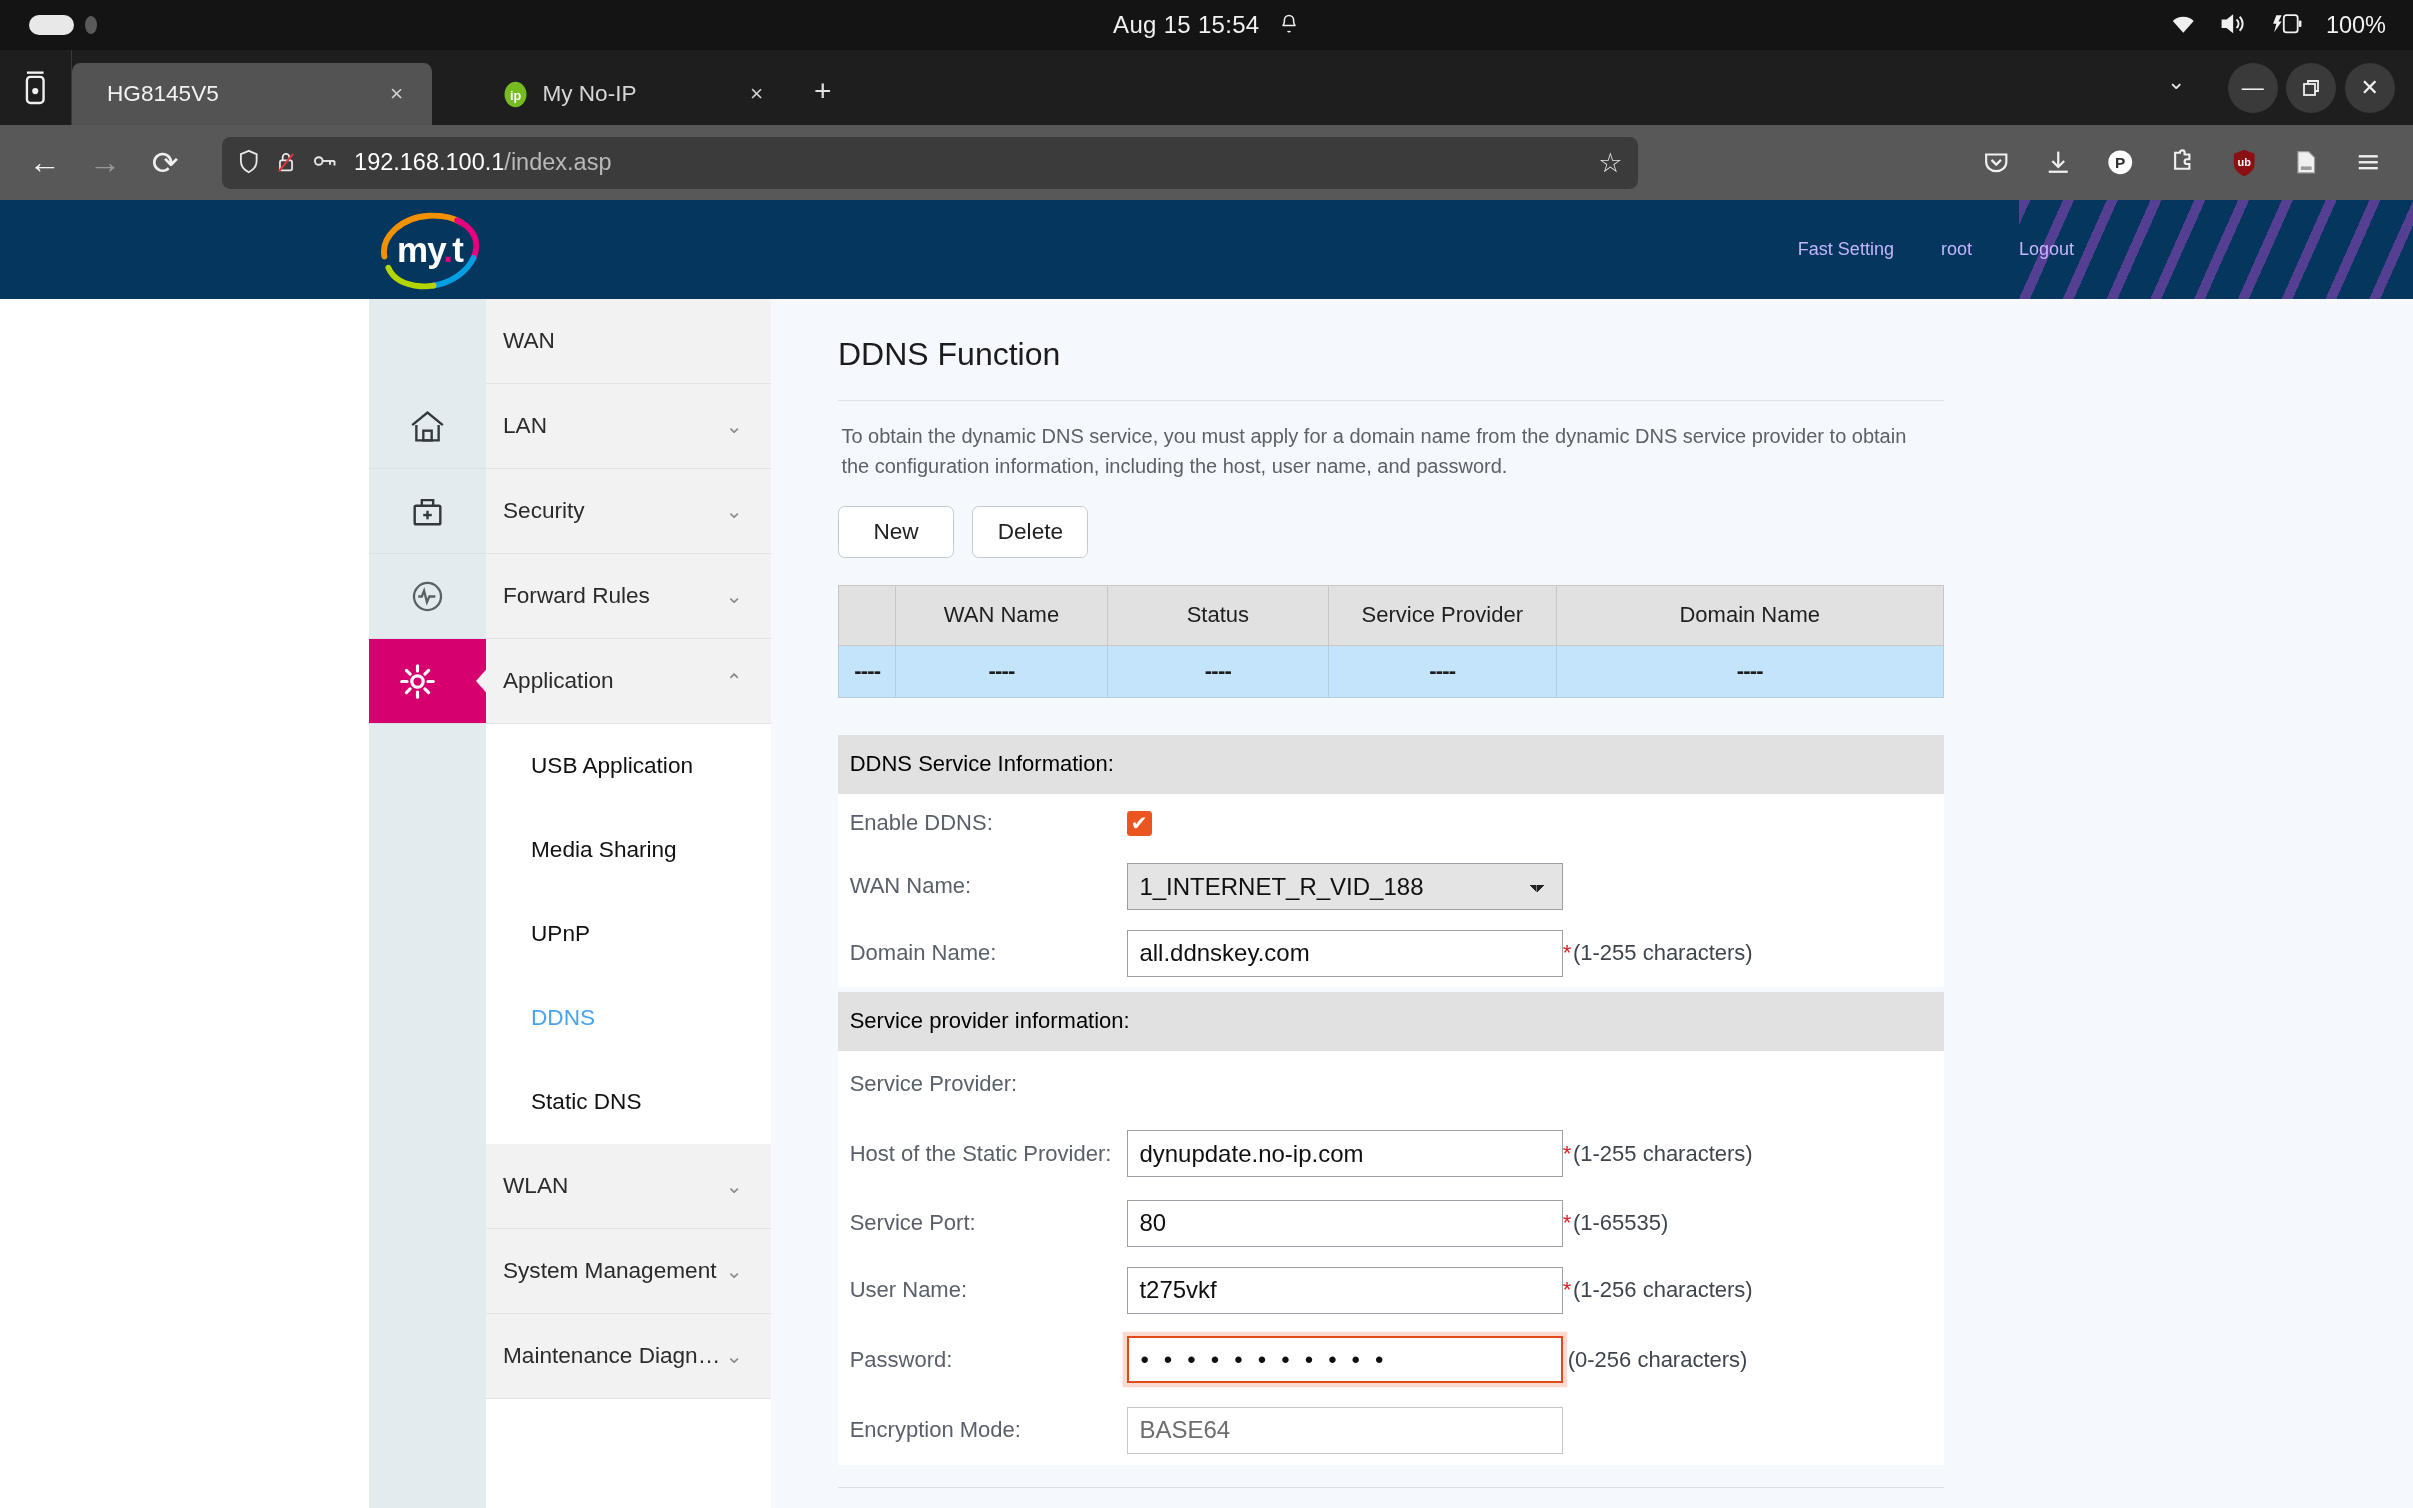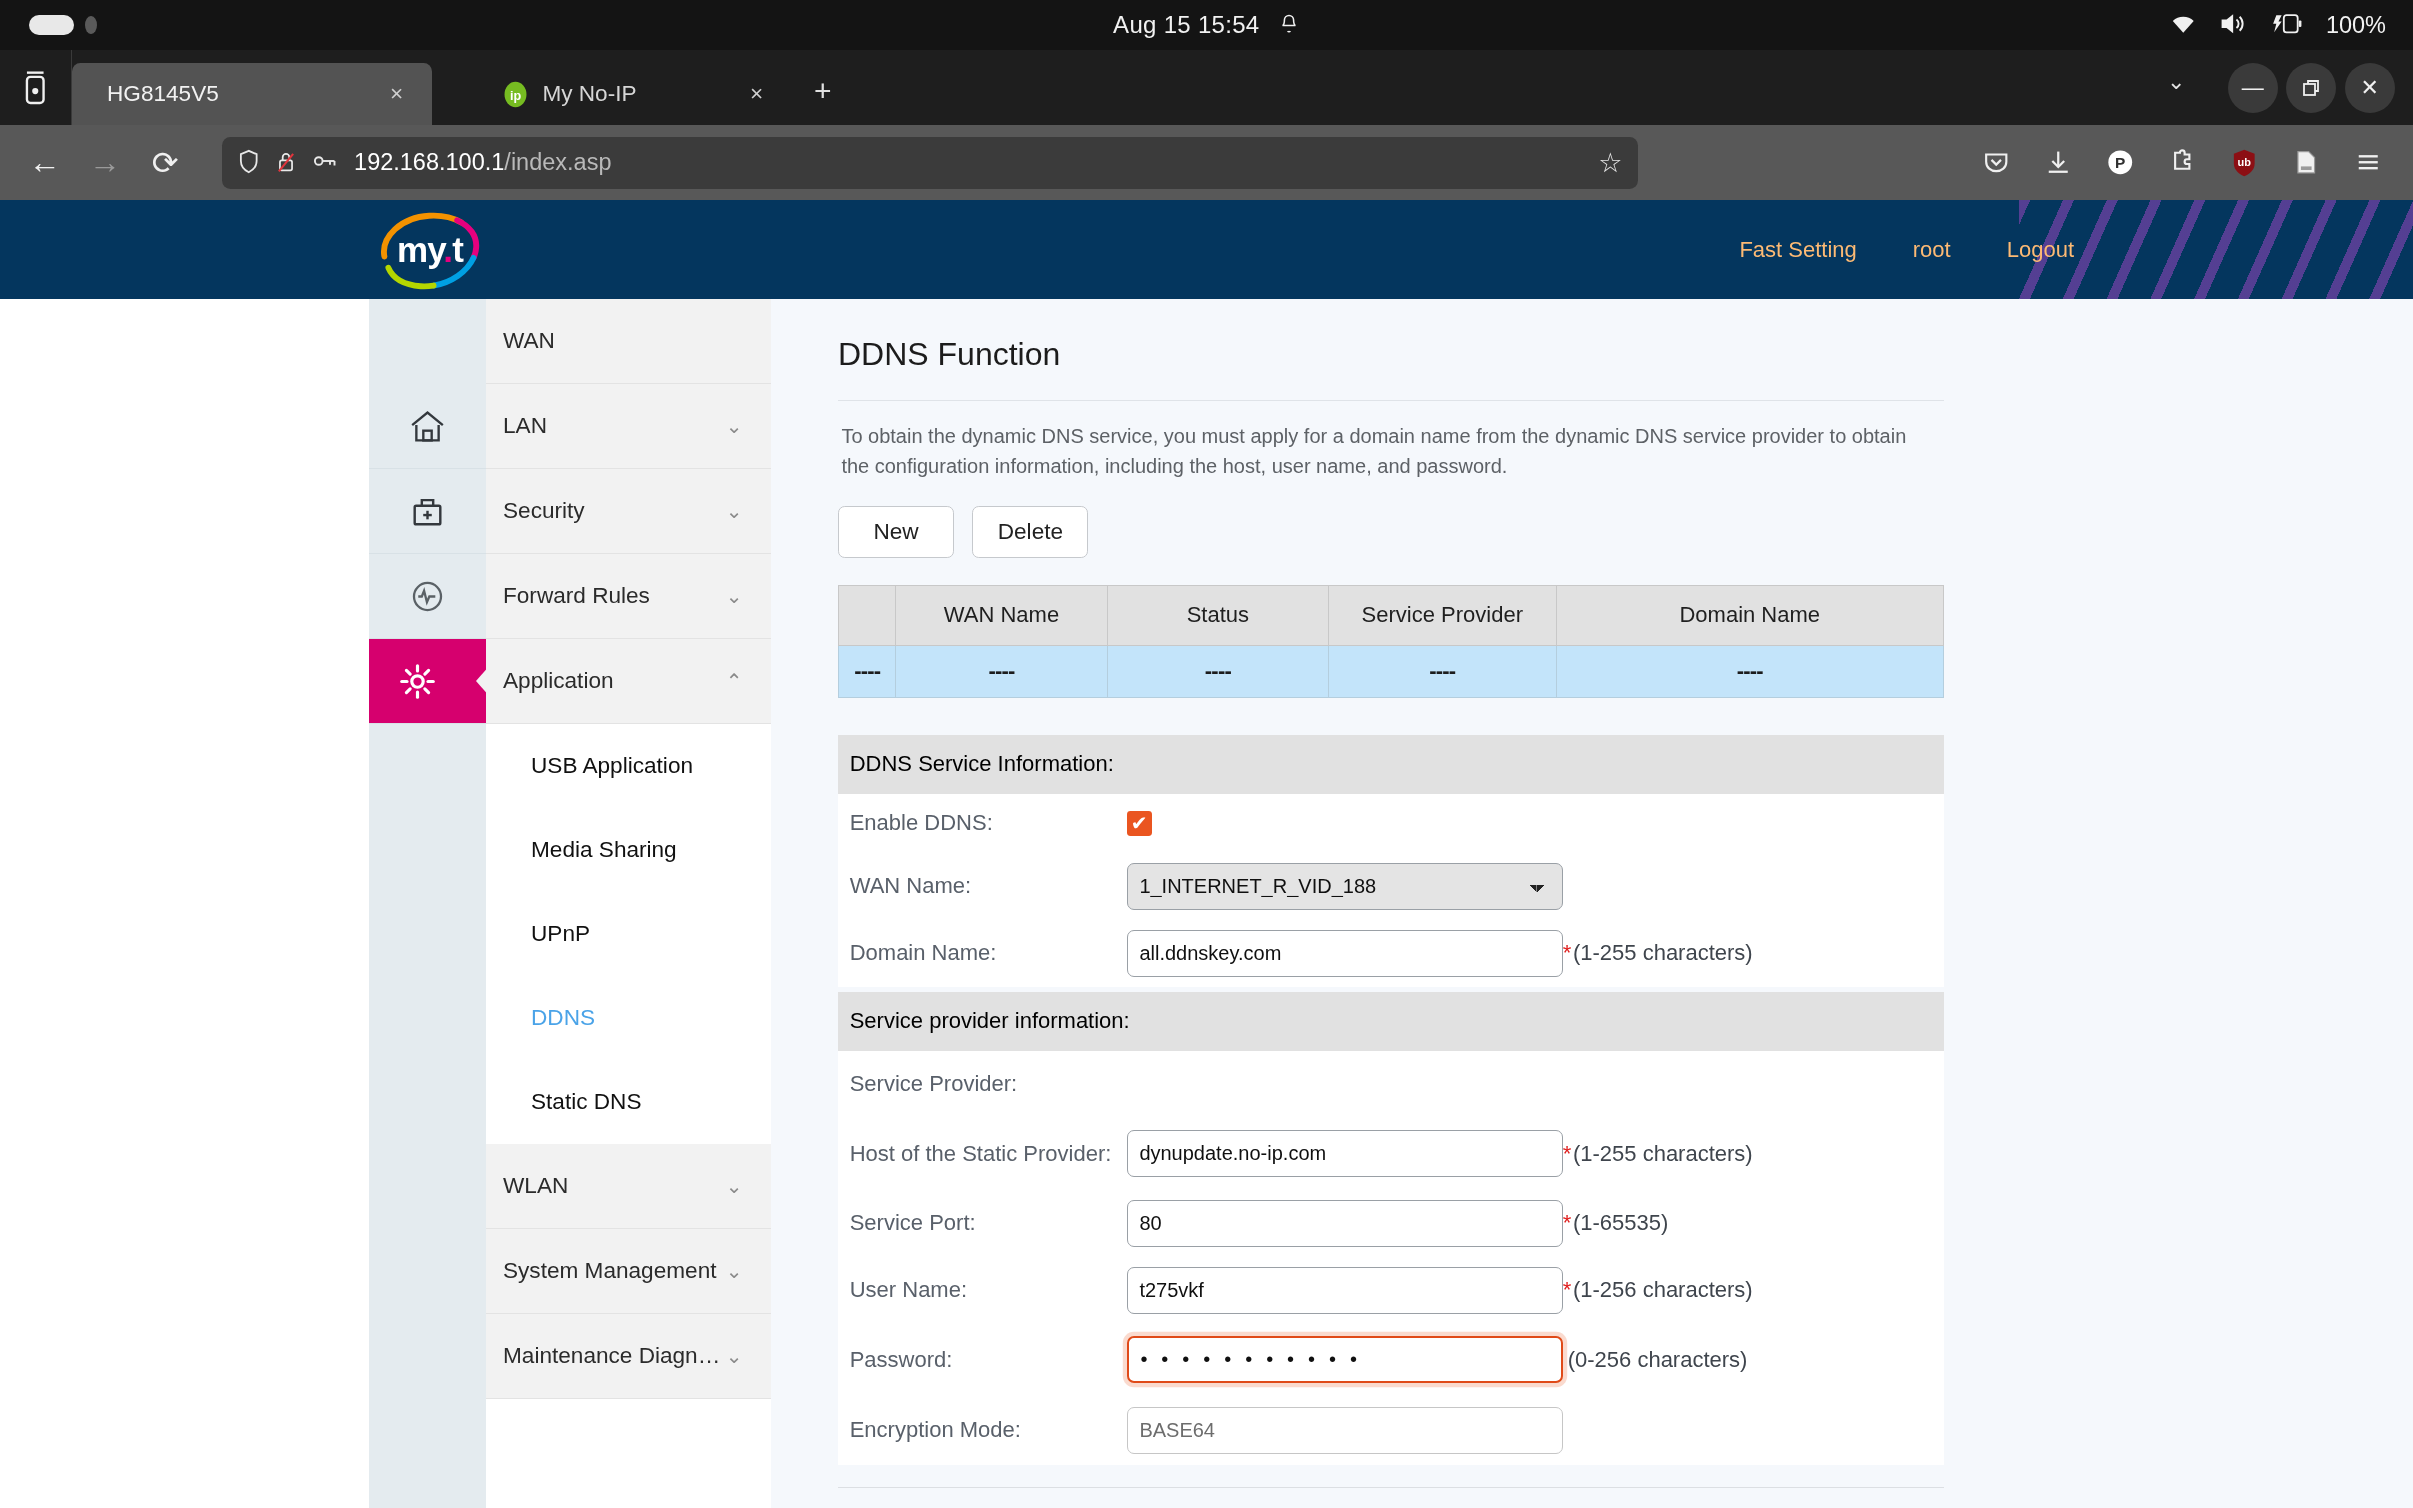--- a/index.html
+++ b/index.html
@@ -121,21 +121,21 @@
     font-size: 35px; font-weight: bold; color: #ffffff;
     letter-spacing: -0.8px; position: relative; z-index: 3;
   }
   #logo-text .dot { color: #e6007e; }
   #router-links {
     margin-left: auto; display: flex; align-items: center;
     gap: 47px; padding-right: 339px;
     z-index: 3;
   }
   #router-links a {
-    color: #fdba74; font-size: 22px; text-decoration: none; white-space: nowrap; margin-left: 9px;
+    color: #c4b5fd; font-size: 18px; text-decoration: none; white-space: nowrap;
   }
 
   
   #page {
     display: flex; width: 100%;
     height: calc(1508px - 50px - 75px - 75px - 99px);
     background: #ffffff;
   }
   #page-left-gutter { width: 369px; background: #ffffff; flex: none; }
 
@@ -235,23 +235,23 @@
   .req { color: #e02020; font-size: 22px; vertical-align: super; line-height: 0; }
 
   .chk {
     width: 25px; height: 25px; background: #ea5520; border-radius: 3.4px;
     display: flex; align-items: center; justify-content: center;
     color: #ffffff; font-size: 20px; line-height: 1;
   }
   select.inp, input.inp {
     width: 436px; height: 47px;
     font-family: "Liberation Sans", sans-serif;
-    font-size: 20px; color: #101010;
+    font-size: 24px; color: #101010;
     padding: 0 11.7px;
-    border: 0.8px solid #9aa0a6; border-radius: 7px;
+    border: 0.8px solid #9aa0a6; border-radius: 0;
     background: #ffffff;
   }
   select.inp {
     background: #e4e4e4;
     -webkit-appearance: none; appearance: none;
     background-image: linear-gradient(45deg, transparent 50%, #222 50%),
                       linear-gradient(135deg, #222 50%, transparent 50%);
     background-position: calc(100% - 25px) 21px, calc(100% - 17.6px) 21px;
     background-size: 7.5px 7.5px, 7.5px 7.5px;
     background-repeat: no-repeat;

